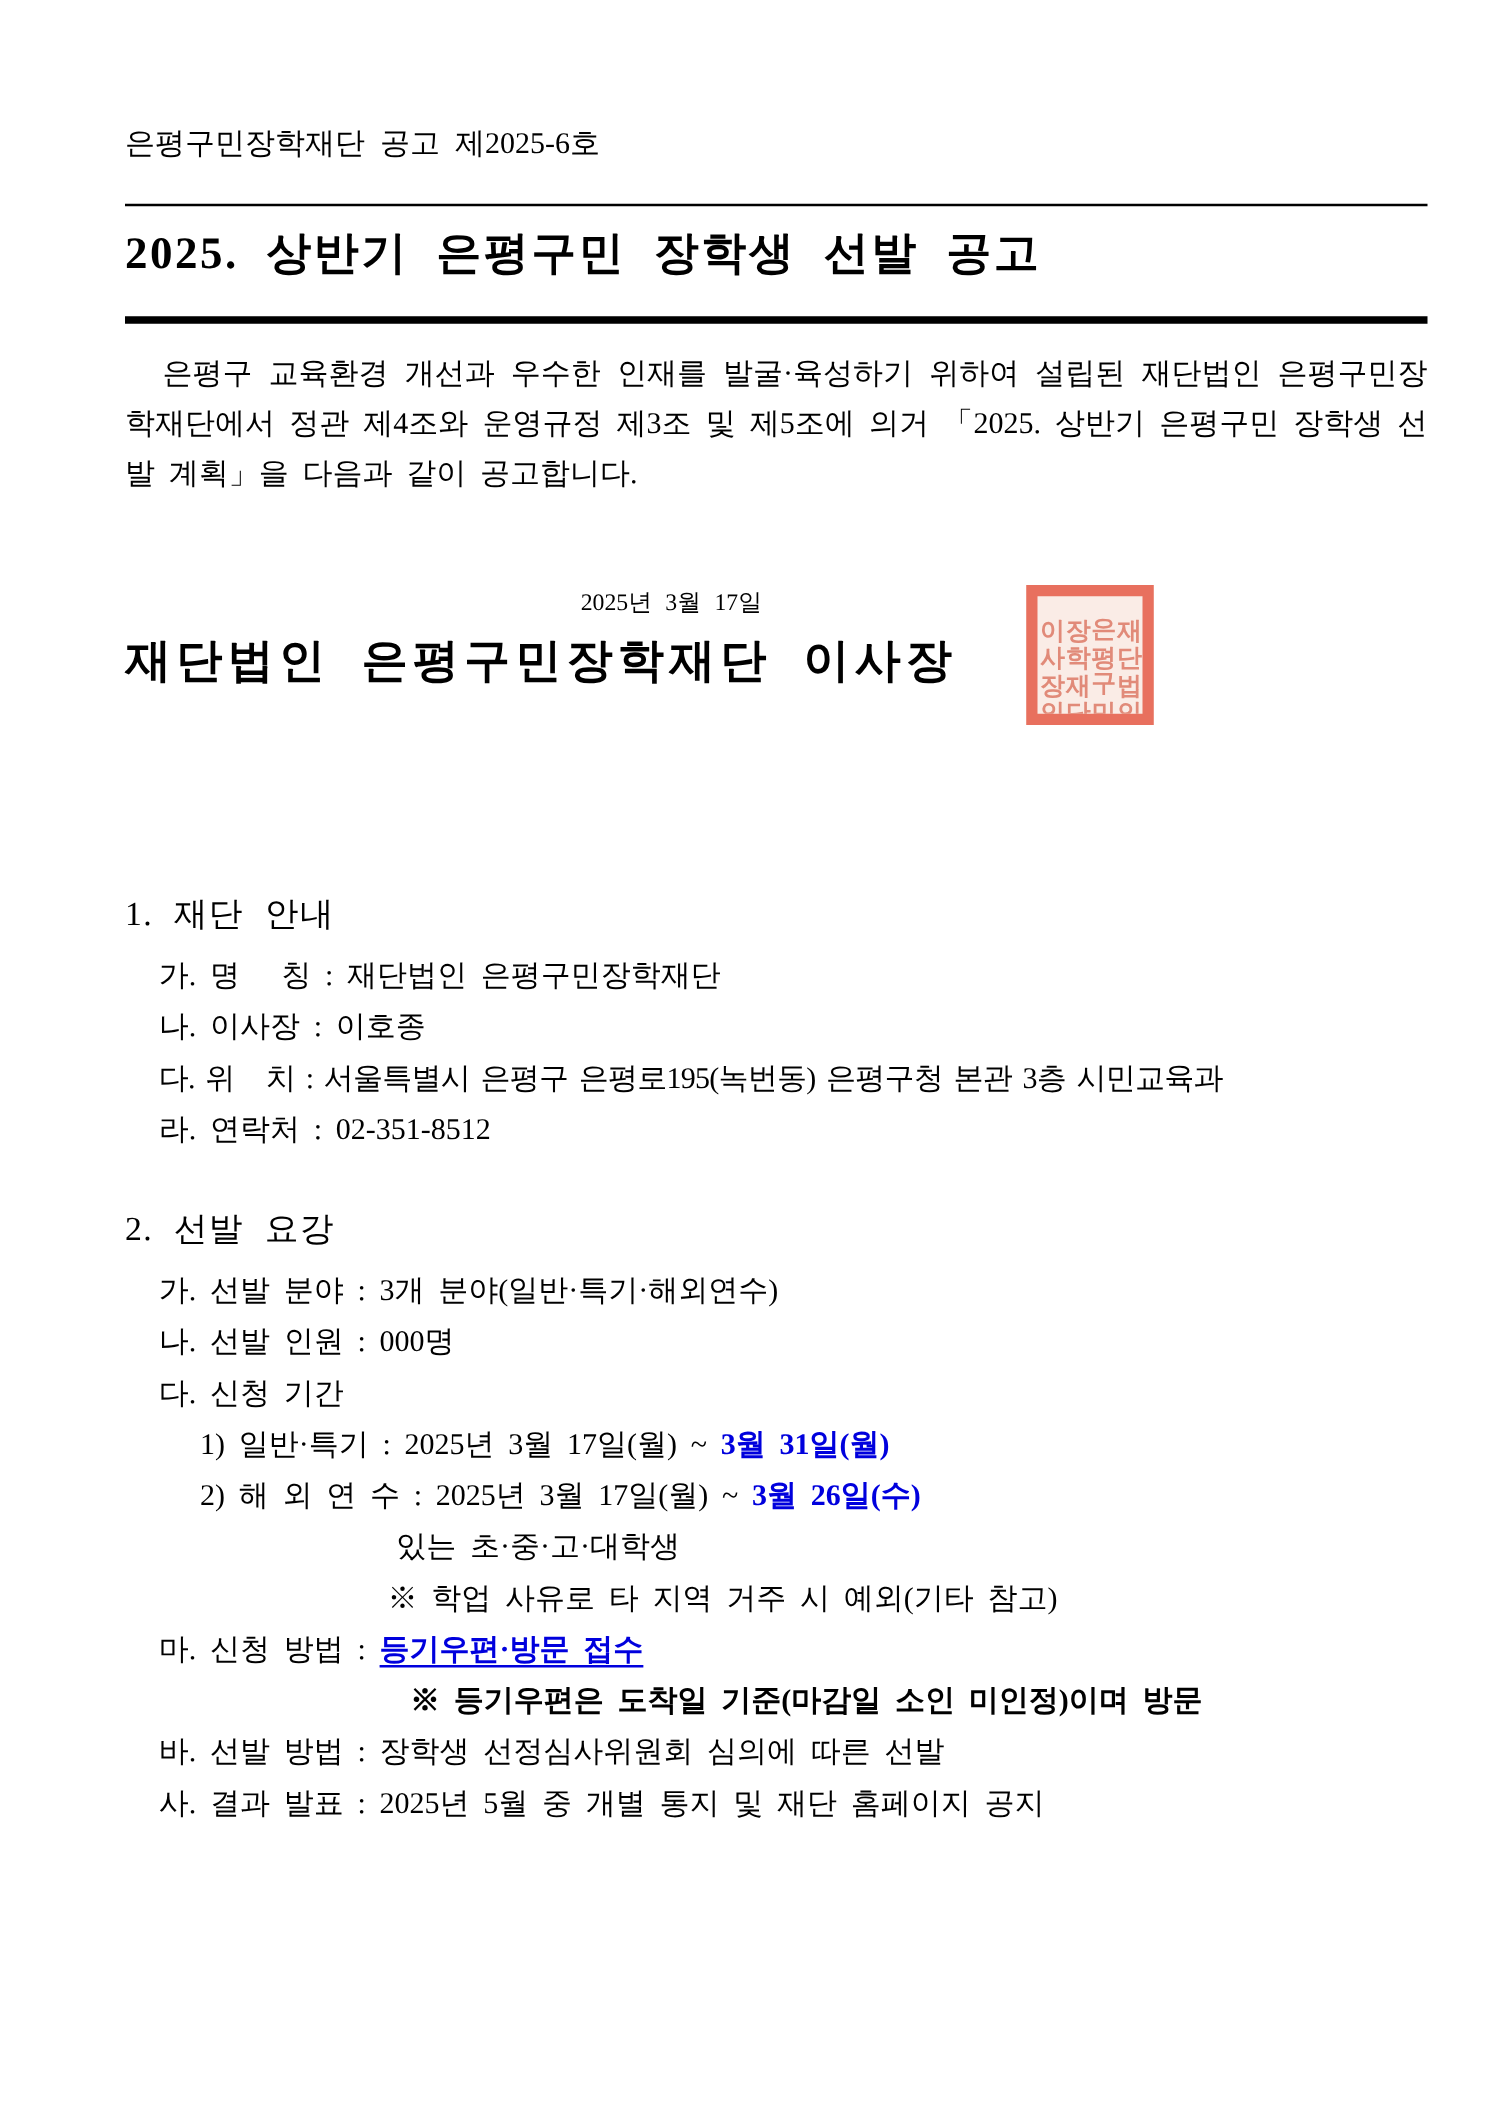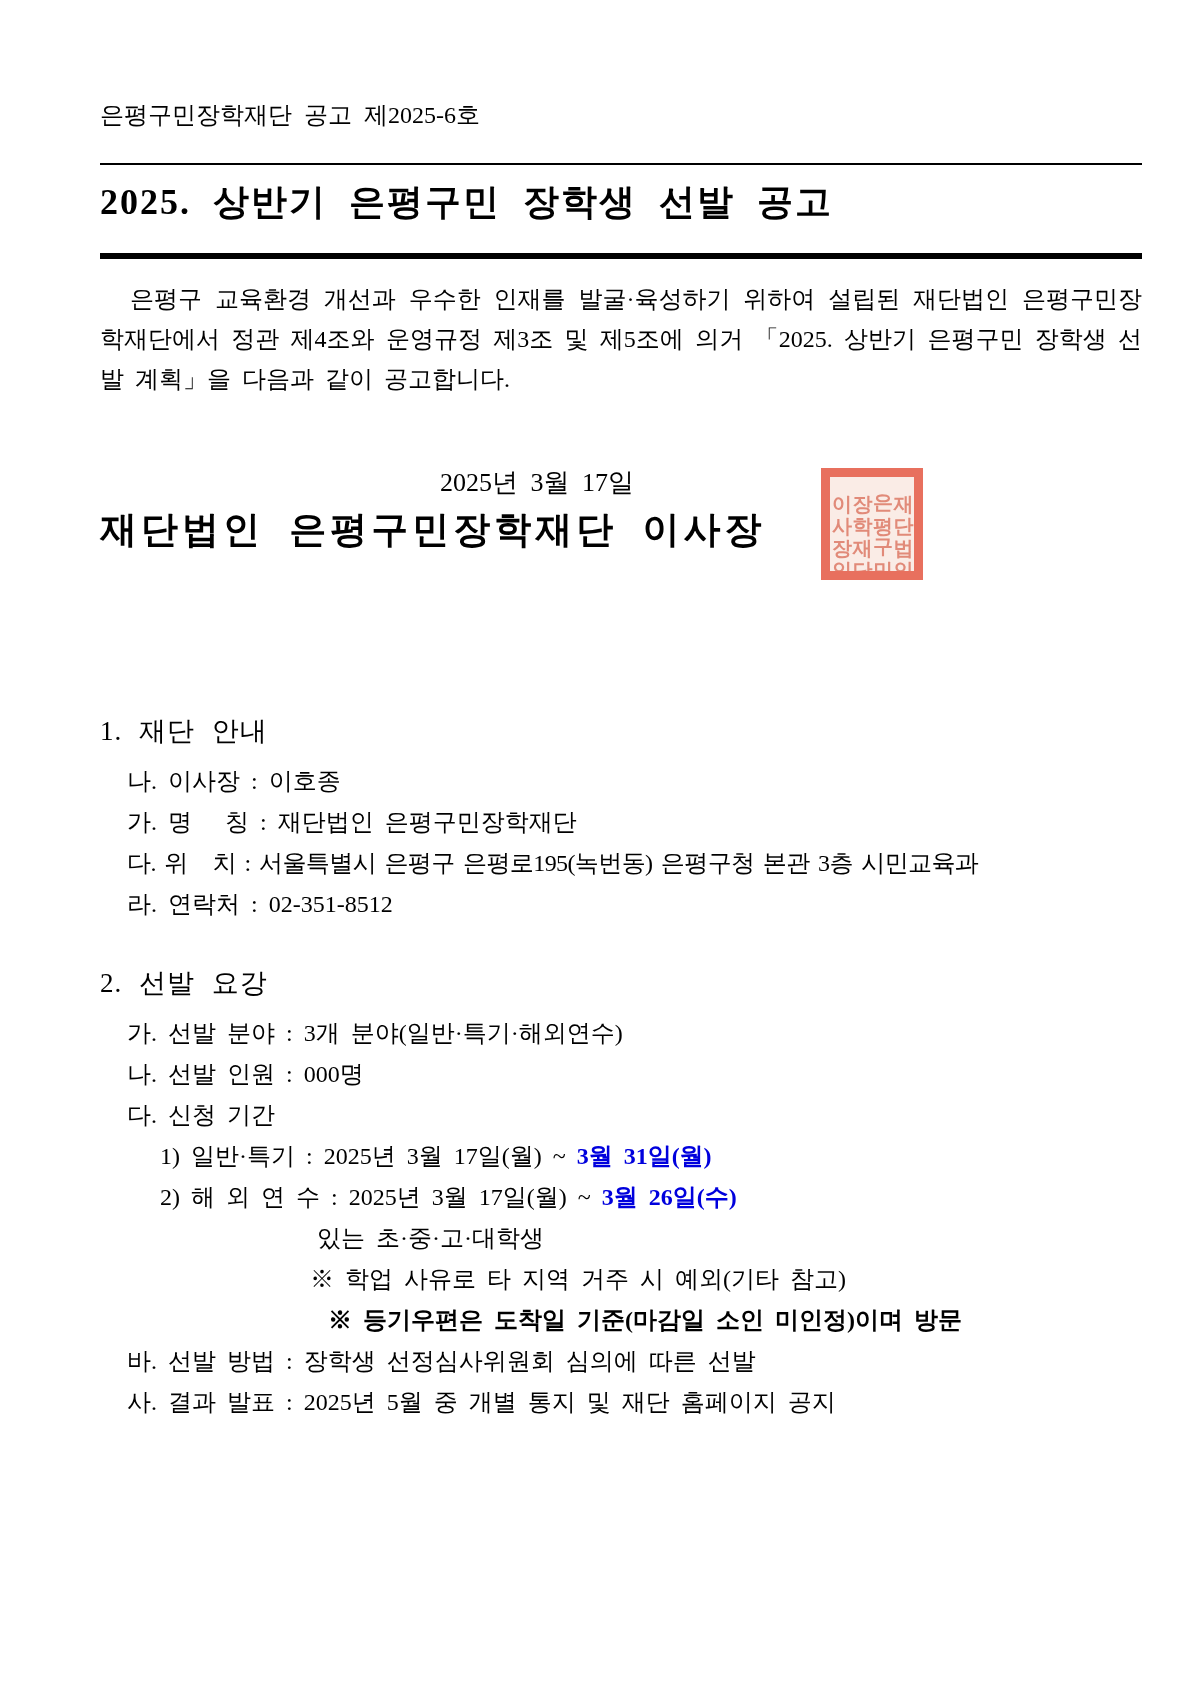--- a/index.html
+++ b/index.html
@@ -18,21 +18,21 @@
     letter-spacing: 2px; word-spacing: 11px; line-height: 46px;
   }
   .rule-thick { margin-top: 28px; height: 6px; background: #000; }
 
   .intro {
     margin-top: 20px; font-size: 24px; line-height: 40px; text-align: justify;
     text-indent: 30px; word-spacing: 5px;
   }
 
   .date-row {
-    margin-top: 70px; font-size: 26px; line-height: 28px; text-align: center;
+    margin-top: 70px; font-size: 19px; line-height: 28px; text-align: center;
     padding-right: 168px; word-spacing: 6px;
   }
   .sig-row {
     margin-top: 15px; font-size: 37px; line-height: 36px; text-align: left;
     padding-right: 55px; letter-spacing: 4px; word-spacing: 12px;
     position: relative; z-index: 2; font-weight: bold;
   }
 
   .seal {
     position: absolute; left: 821px; top: 468px; width: 102px; height: 112px;
@@ -82,34 +82,35 @@
     <div class="rule-thick"></div>
 
     <p class="intro">은평구 교육환경 개선과 우수한 인재를 발굴·육성하기 위하여 설립된 재단법인 은평구민장학재단에서 정관 제4조와 운영규정 제3조 및 제5조에 의거 「2025. 상반기 은평구민 장학생 선발 계획」을 다음과 같이 공고합니다.</p>
 
     <div class="date-row">2025년 3월 17일</div>
 
     <div class="sig-row">재단법인 은평구민장학재단 이사장</div>
 
     <div class="heading h1">1. 재단 안내</div>
     <div class="items">
+      <div class="row ml1">가. 명   칭 : 재단법인 은평구민장학재단</div>
       <div class="row ml1">나. 이사장 : 이호종</div>
-      <div class="row ml1">가. 명   칭 : 재단법인 은평구민장학재단</div>
       <div class="row ml1 row-tight">다. 위   치 : 서울특별시 은평구 은평로195(녹번동) 은평구청 본관 3층 시민교육과</div>
       <div class="row ml1">라. 연락처 : 02-351-8512</div>
     </div>
 
     <div class="heading h2">2. 선발 요강</div>
     <div class="items">
       <div class="row ml1">가. 선발 분야 : 3개 분야(일반·특기·해외연수)</div>
       <div class="row ml1">나. 선발 인원 : 000명</div>
       <div class="row ml1">다. 신청 기간</div>
       <div class="row ml2"><span>1) 일반·특기 : 2025년 3월 17일(월) ~</span> <span class="hl">3월 31일(월)</span></div>
       <div class="row ml2"><span>2) 해 외 연 수 : 2025년 3월 17일(월) ~</span> <span class="hl">3월 26일(수)</span></div>
       <div class="row ml3a">있는 초·중·고·대학생</div>
       <div class="row ml3b">※ 학업 사유로 타 지역 거주 시 예외(기타 참고)</div>
+      <div class="row ml1"><span>마. 신청 방법 :</span> <span class="hl hl-u">등기우편·방문 접수</span></div>
       <div class="row ml4a">※ 등기우편은 도착일 기준(마감일 소인 미인정)이며 방문</div>
       <div class="row ml1">바. 선발 방법 : 장학생 선정심사위원회 심의에 따른 선발</div>
       <div class="row ml1">사. 결과 발표 : 2025년 5월 중 개별 통지 및 재단 홈페이지 공지</div>
     </div>
 
   </div>
 </div>
 
 </body></html>

